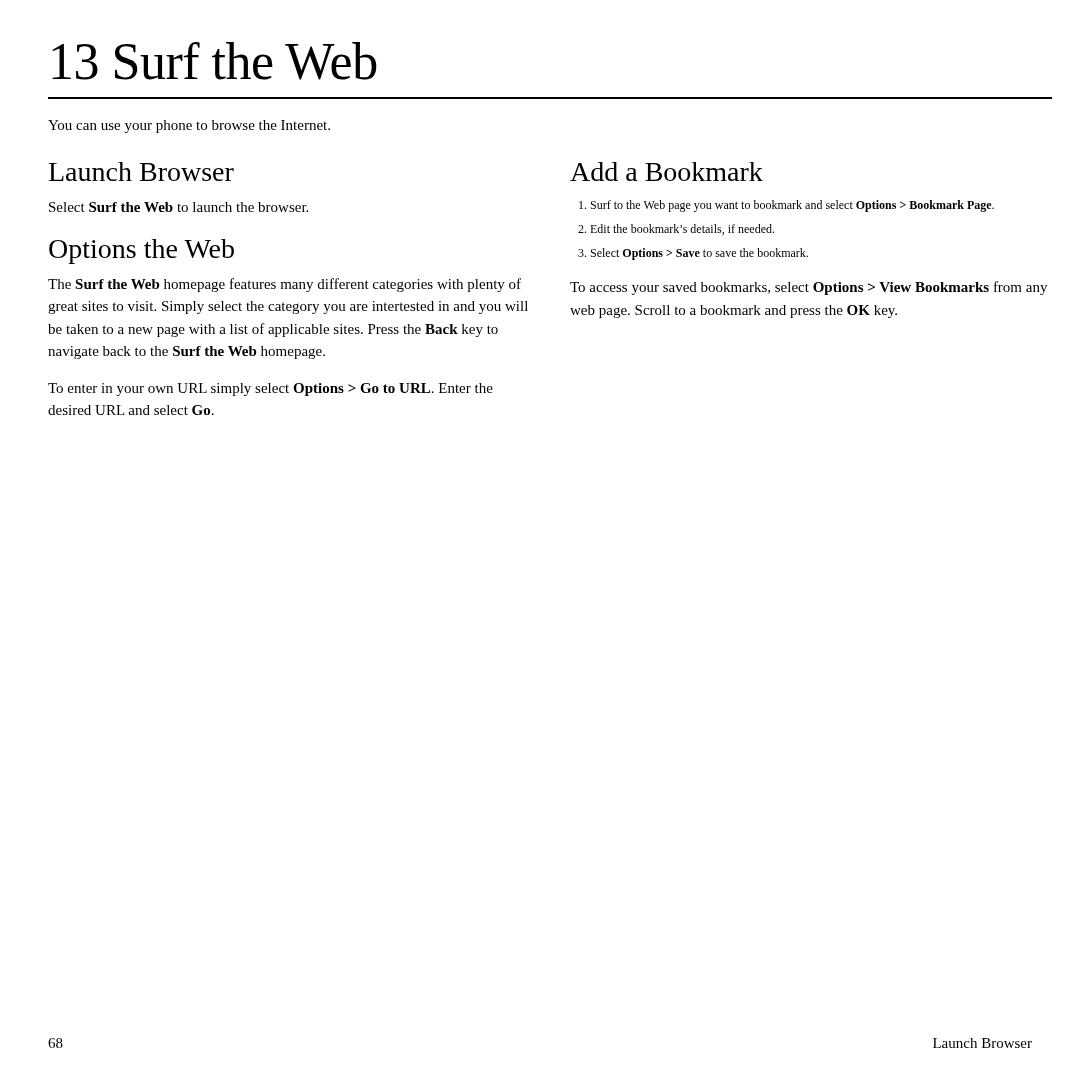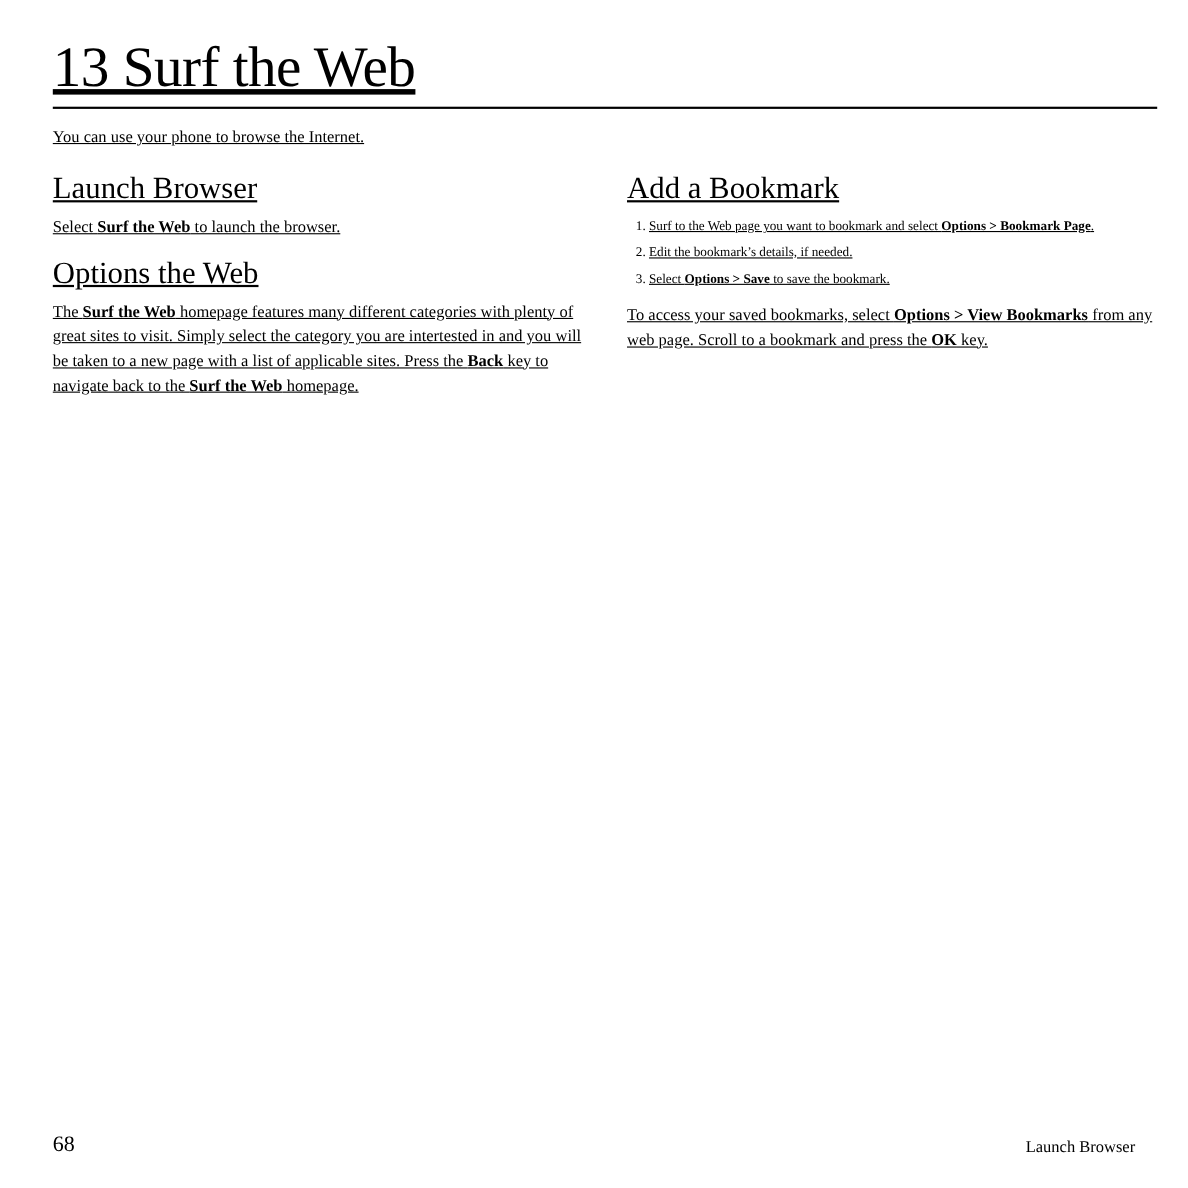--- a/index.html
+++ b/index.html
@@ -17,21 +17,20 @@
       height: 1080px;
       overflow: hidden;
       position: relative;
     }
 
     .page-container {
       padding: 32px 28px 48px 48px;
       height: 100%;
       display: flex;
       flex-direction: column;
-      text-decoration: underline;
     }
 
     .page-title {
       font-size: 52px;
       font-weight: normal;
       margin-bottom: 6px;
       letter-spacing: -0.5px;
     }
 
     .title-rule {
@@ -96,21 +95,21 @@
       align-items: flex-end;
       padding-top: 10px;
       border-top: none;
       position: absolute;
       bottom: 28px;
       left: 48px;
       right: 48px;
     }
 
     .footer-page-num {
-      font-size: 20px;
+      font-size: 15px;
     }
 
     .footer-section {
       font-size: 15px;
     }
   </style>
 </head>
 <body>
 
 <div class="page-container">
@@ -123,20 +122,23 @@
     <div class="left-column">
 
       <h2 class="section-title">Launch Browser</h2>
       <p class="section-text">
         Select <b>Surf the Web</b> to launch the browser.
       </p>
 
       <h2 class="section-title">Options the Web</h2>
       <p class="section-text">
         The <b>Surf the Web</b> homepage features many different categories with plenty of great sites to visit. Simply select the category you are intertested in and you will be taken to a new page with a list of applicable sites. Press the <b>Back</b> key to navigate back to the <b>Surf the Web</b> homepage.
+      </p>
+      <p class="section-text">
+        To enter in your own URL simply select <b>Options &gt; Go to URL</b>. Enter the desired URL and select <b>Go</b>.
       </p>
     </div>
 
     <div class="right-column">
 
       <h2 class="section-title">Add a Bookmark</h2>
       <ol class="ordered-list">
         <li>
           Surf to the Web page you want to bookmark and select <b>Options &gt; Bookmark Page</b>.
         </li>

